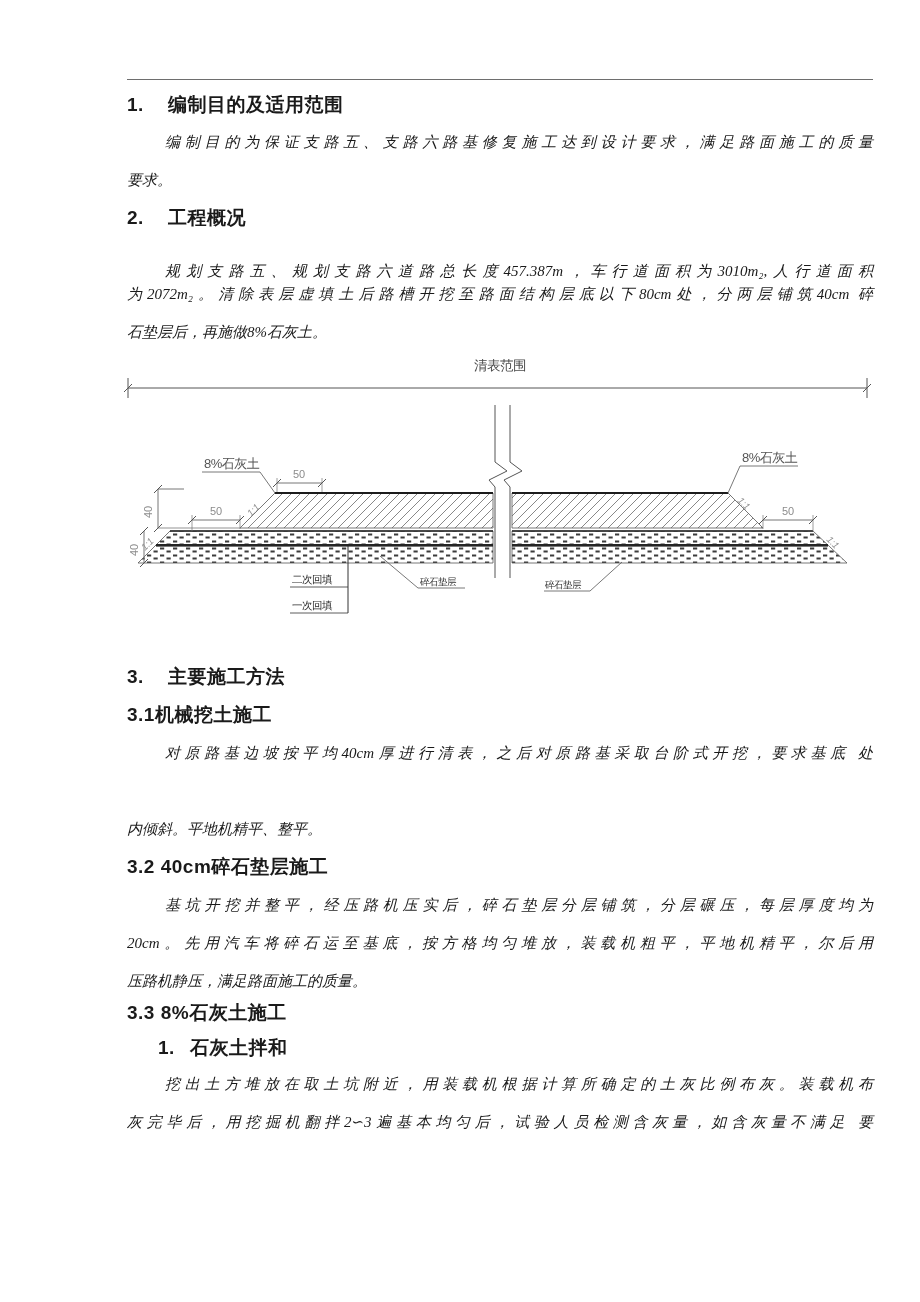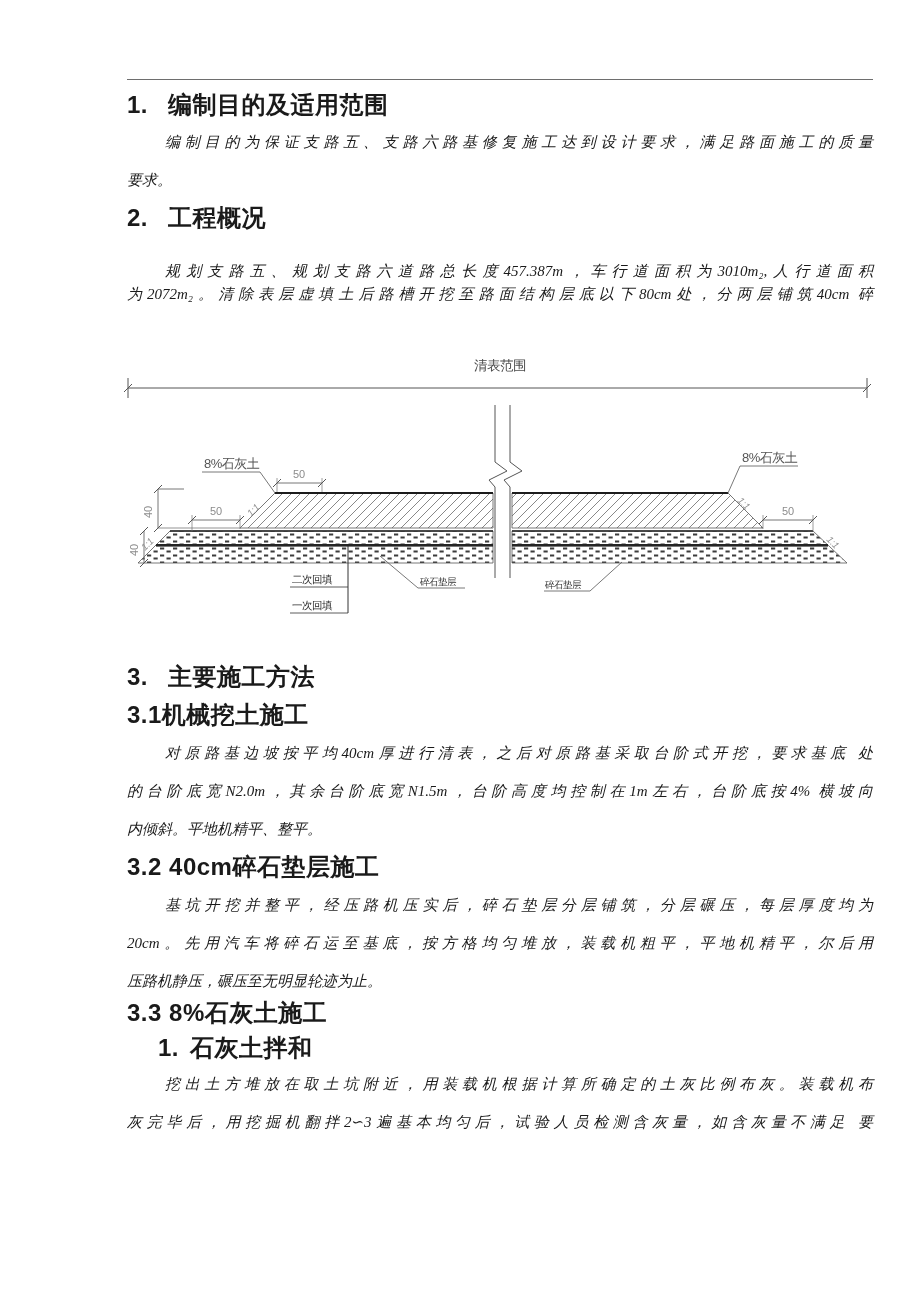--- a/index.html
+++ b/index.html
@@ -1,20 +1,20 @@
 <!DOCTYPE html>
 <html><head>
 <meta charset="utf-8">
 <style>
   html,body{margin:0;padding:0;background:#ffffff;}
   .page{position:relative;width:920px;height:1302px;background:#fff;overflow:hidden;
         font-family:"Liberation Serif","DejaVu Serif",serif;color:#1a1a1a;}
   .rule{position:absolute;top:79px;left:127px;width:746px;height:0;border-top:1px solid #6e6e6e;}
   .h{position:absolute;left:127px;width:746px;font-family:"Liberation Sans","DejaVu Sans",sans-serif;
-     font-weight:bold;font-size:24px;line-height:26px;letter-spacing:.5px;white-space:pre;}
+     font-weight:bold;font-size:19px;line-height:26px;letter-spacing:.5px;white-space:pre;}
   .hnum{display:inline-block;min-width:41px;}
   .hnum-s{display:inline-block;min-width:32px;}
   .bl{position:absolute;left:127px;width:746px;font-size:15px;line-height:26px;font-style:italic;}
   .j{text-align:justify;text-align-last:justify;}
   .ind{text-indent:38px;}
   svg text{font-family:"Liberation Sans","DejaVu Sans",sans-serif;}
 </style>
 </head>
 <body>
 
@@ -24,20 +24,21 @@
 
   <div class="h" style="top:92px"><span class="hnum">1.</span><span>编制目的及适用范围</span></div>
 
   <div class="bl j ind" style="top:129px">编制目的为保证支路五、支路六路基修复施工达到设计要求，满足路面施工的质量</div>
   <div class="bl" style="top:167px">要求。</div>
 
   <div class="h" style="top:205px"><span class="hnum">2.</span><span>工程概况</span></div>
 
   <div class="bl j ind" style="top:258px">规划支路五、规划支路六道路总长度457.387m，车行道面积为3010m₂,人行道面积</div>
   <div class="bl j" style="top:281px">为2072m₂。清除表层虚填土后路槽开挖至路面结构层底以下80cm处，分两层铺筑40cm 碎</div>
+  <div class="bl" style="top:319px">石垫层后，再施做8%石灰土。</div>
 
   <svg style="position:absolute;top:350px;left:120px" width="758" height="300" viewBox="0 0 758 300">
     <defs>
       <pattern id="hatch" width="9" height="9" patternUnits="userSpaceOnUse">
         <path d="M-1,10 L10,-1" stroke="#6a6a6a" stroke-width="0.8" fill="none"></path>
       </pattern>
       <pattern id="stone" width="13" height="7" patternUnits="userSpaceOnUse">
         <rect x="1" y="1.5" width="4.2" height="2" fill="#3c3c3c"></rect>
         <rect x="7.5" y="4.5" width="4.2" height="2" fill="#3c3c3c"></rect>
       </pattern>
@@ -120,27 +121,26 @@
     <text x="300" y="235" font-size="9.5" fill="#333" letter-spacing="-0.5">碎石垫层</text>
     <text x="425" y="238" font-size="9.5" fill="#333" letter-spacing="-0.5">碎石垫层</text>
     <line x1="424" y1="241" x2="470" y2="241" stroke="#555" stroke-width="0.8"></line>
     <line x1="470" y1="241" x2="502" y2="212" stroke="#555" stroke-width="0.8"></line>
   </svg>
 
   <div class="h" style="top:664px"><span class="hnum">3.</span><span>主要施工方法</span></div>
 
   <div class="h" style="top:702px">3.1机械挖土施工</div>
   <div class="bl j ind" style="top:740px">对原路基边坡按平均40cm厚进行清表，之后对原路基采取台阶式开挖，要求基底 处</div>
-  <div class="bl j" style="top:778px">的台阶底宽N2.0m，其余台阶底宽N1.5m，台阶高度均控制在1m左右，台阶底按4% 横坡向</div>
   <div class="bl" style="top:816px">内倾斜。平地机精平、整平。</div>
 
   <div class="h" style="top:854px">3.2 40cm碎石垫层施工</div>
   <div class="bl j ind" style="top:892px">基坑开挖并整平，经压路机压实后，碎石垫层分层铺筑，分层碾压，每层厚度均为</div>
   <div class="bl j" style="top:930px">20cm。先用汽车将碎石运至基底，按方格均匀堆放，装载机粗平，平地机精平，尔后用</div>
-  <div class="bl" style="top:968px">压路机静压，碾压至无明显轮迹为止。</div>
+  <div class="bl" style="top:968px">压路机静压，满足路面施工的质量。</div>
 
   <div class="h" style="top:1000px">3.3 8%石灰土施工</div>
   <div class="h" style="top:1035px;left:158px"><span class="hnum-s">1.</span><span>石灰土拌和</span></div>
 
   <div class="bl j ind" style="top:1071px">挖出土方堆放在取土坑附近，用装载机根据计算所确定的土灰比例布灰。装载机布</div>
   <div class="bl j" style="top:1109px">灰完毕后，用挖掘机翻拌2∽3遍基本均匀后，试验人员检测含灰量，如含灰量不满足 要</div>
 
 </div>
 
 </body></html>

